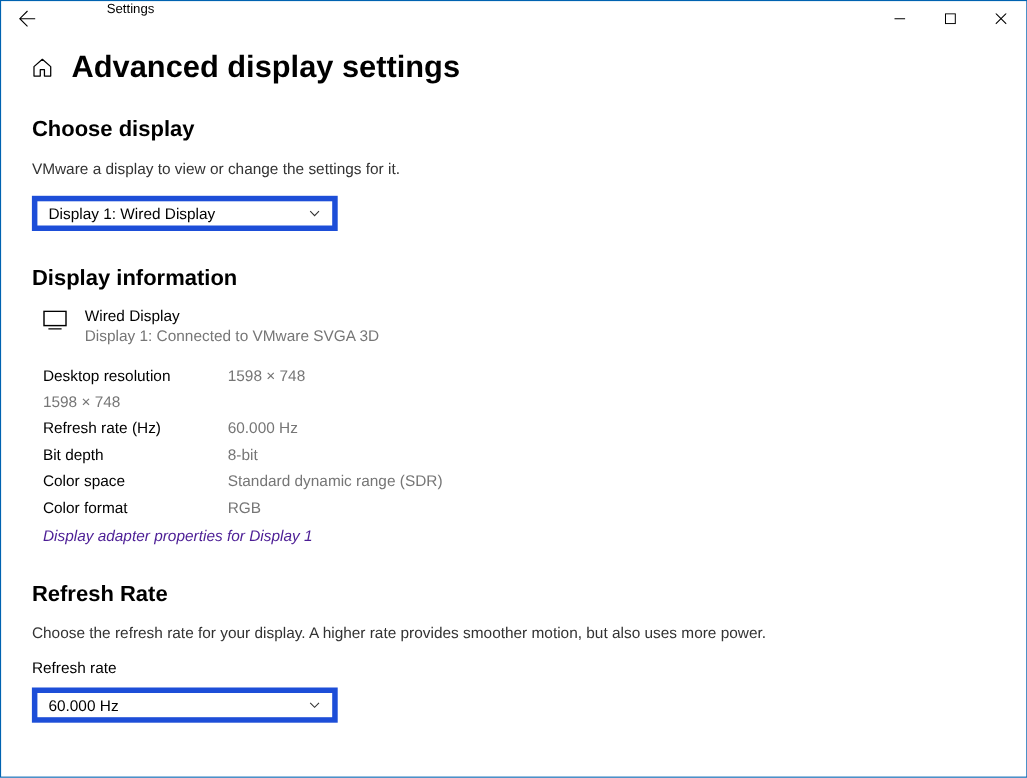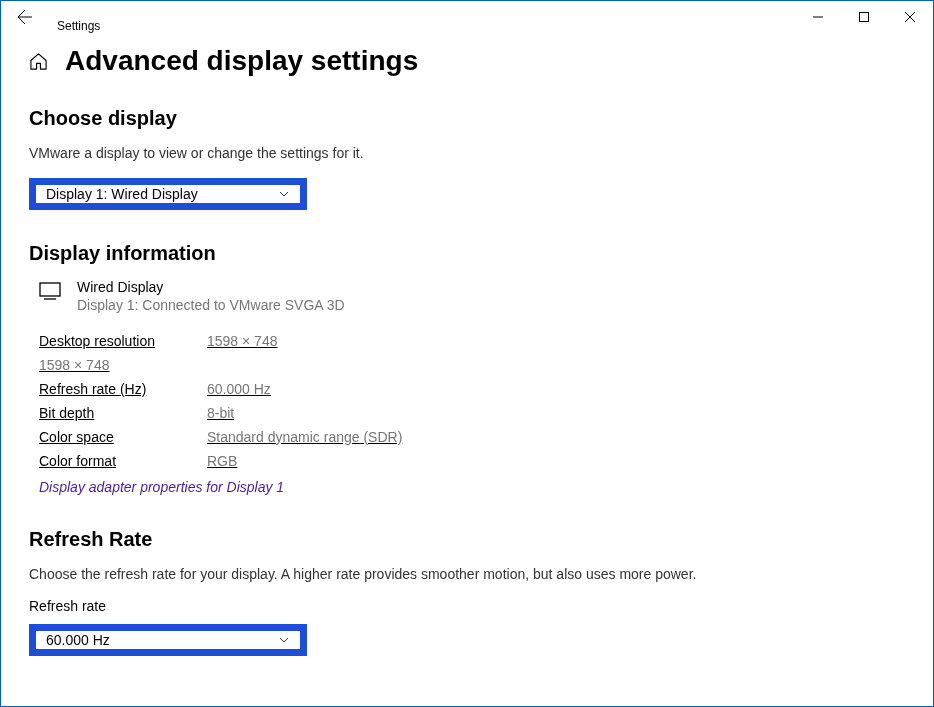--- a/index.html
+++ b/index.html
@@ -12,22 +12,23 @@
       width: 934px;
       height: 707px;
       background: #ffffff;
       border: 1px solid #0063b1;
       overflow: hidden;
       position: relative;
     }
     .titlebar {
       height: 32px;
       display: flex;
-      align-items: flex-end;
+      align-items: flex-start;
       padding-left: 8px;
+      gap: 40px;
     }
     .back-arrow {
       width: 32px;
       height: 32px;
       display: flex;
       align-items: center;
       justify-content: center;
       cursor: pointer;
     }
     .titlebar-title {
@@ -78,21 +79,21 @@
     }
     .section-desc {
       font-size: 14px;
       color: #333;
       margin-bottom: 14px;
       line-height: 1.4;
     }
     .dropdown {
       width: 278px;
       height: 32px;
-      border: 7px solid #1d4ed8;
+      border: 5px solid #1d4ed8;
       display: flex;
       align-items: center;
       justify-content: space-between;
       padding: 0 10px;
       font-size: 14px;
       cursor: pointer;
       background: #fff;
     }
     .display-card {
       display: flex;
@@ -110,21 +111,20 @@
     }
     .display-card-sub {
       font-size: 14px;
       color: #767676;
     }
     .spec-row {
       display: flex;
       font-size: 14px;
       margin-bottom: 8px;
       margin-left: 10px;
-      text-decoration: underline;
     }
     .spec-label {
       width: 168px;
       color: #000;
     }
     .spec-value {
       color: #767676;
     }
     .link {
       font-size: 14px;

